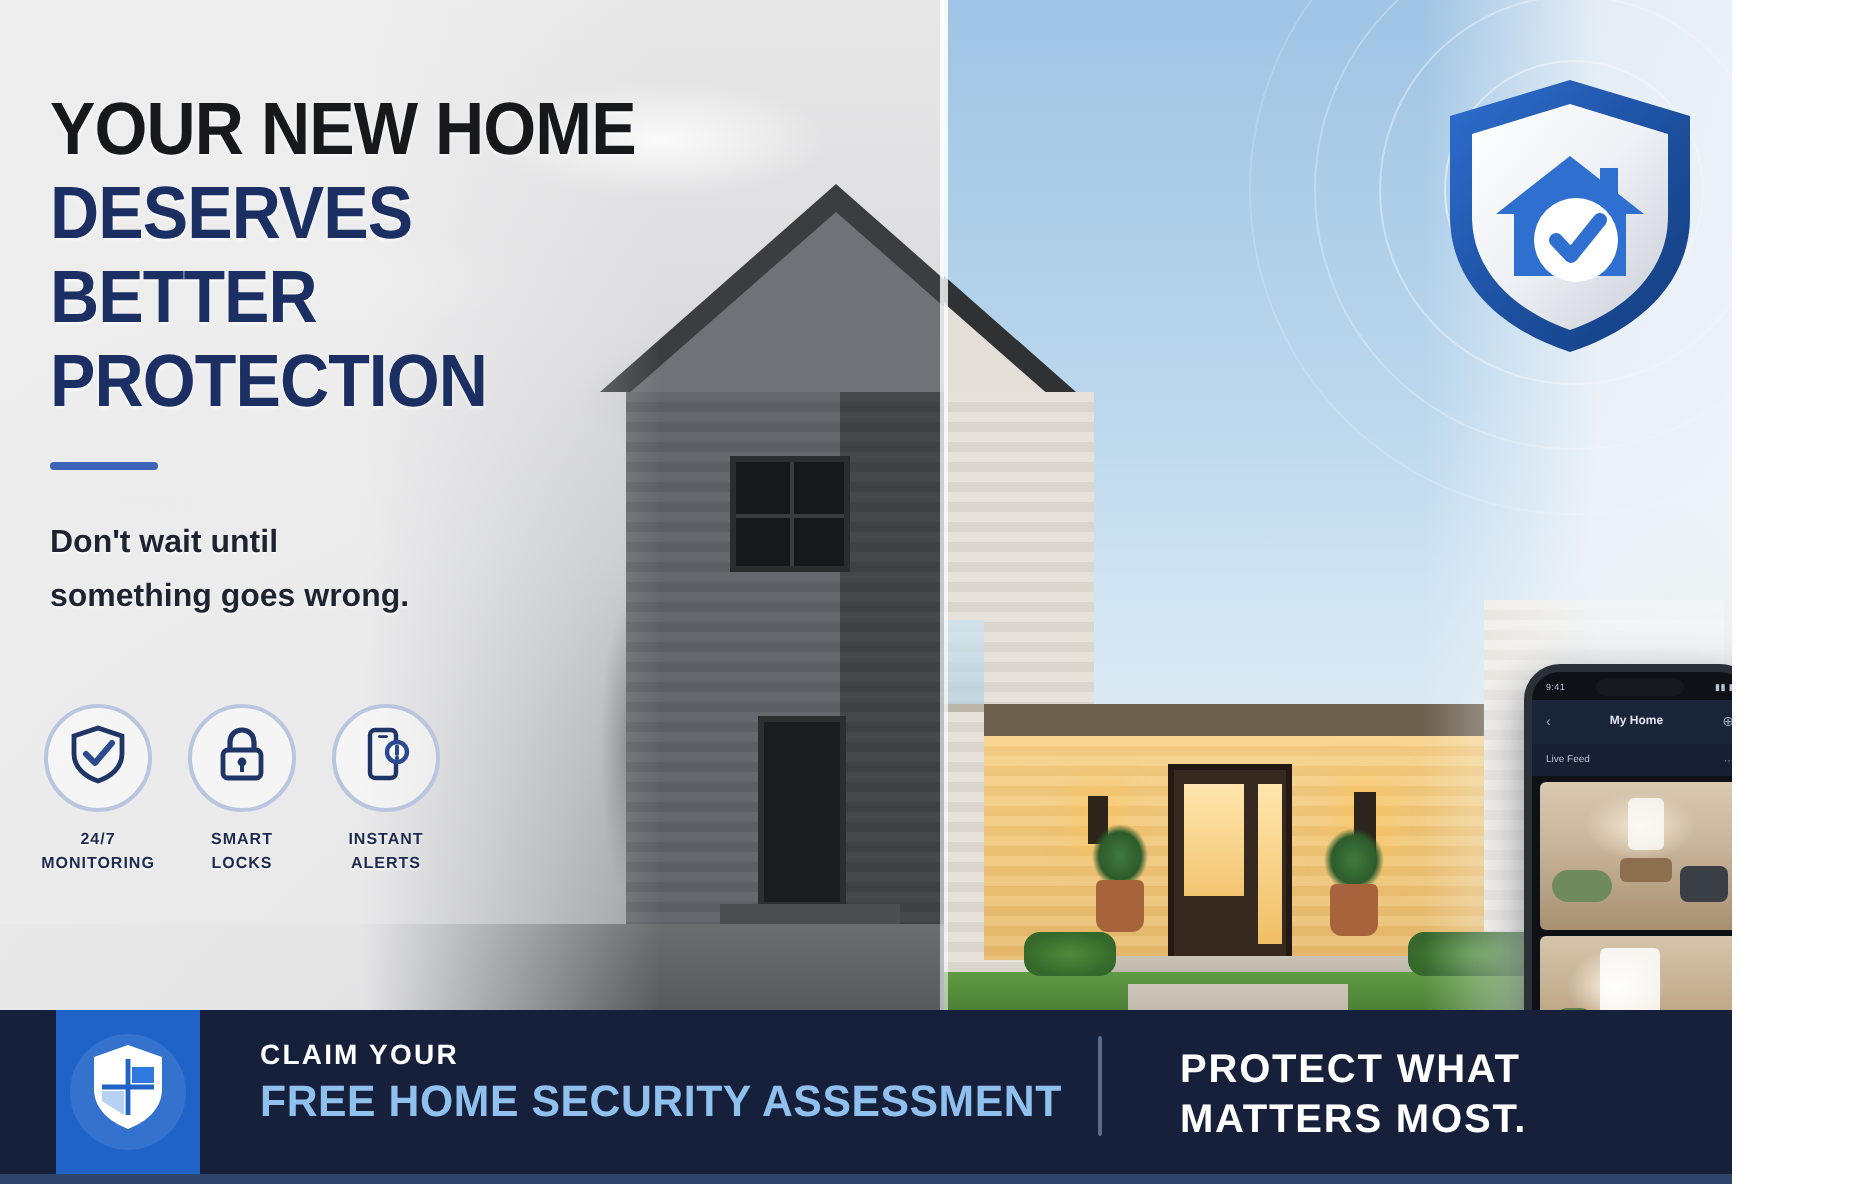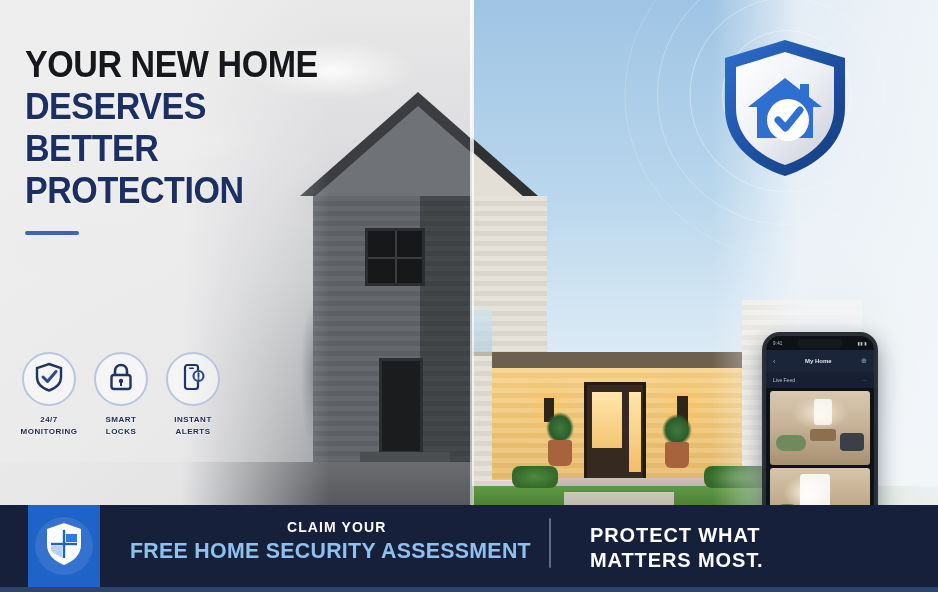--- a/index.html
+++ b/index.html
@@ -2,21 +2,21 @@
 <html><head>
 <meta charset="utf-8">
 <style>
   * { margin:0; padding:0; box-sizing:border-box; }
   html, body {
     width:938px; height:592px;
     font-family:"Liberation Sans", sans-serif;
     background:#ffffff; overflow:hidden;
   }
   #ad {
-    position:relative; width:938px; height:592px; overflow:hidden;
+    position:relative; width:866px; height:592px; overflow:hidden;
     background:#e9e9ea;
   }
 
   
   .photo { position:absolute; inset:0; }
 
   
   .half-gray {
     position:absolute; left:0; top:0; width:472px; height:505px;
     background:
@@ -347,21 +347,21 @@
   }
   .footer-badge-block {
     position:absolute; left:28px; top:505px; width:72px; height:82px;
     background:#1f62c8;
   }
   .footer-badge-glow {
     position:absolute; left:50%; top:50%; transform:translate(-50%,-50%);
     width:58px; height:58px; border-radius:50%;
     background:rgba(255,255,255,.10);
   }
-  .footer-cta { position:absolute; left:130px; top:518px;text-align:center; }
+  .footer-cta { position:absolute; left:130px; top:518px; }
   .cta-small {
     font-size:14px; font-weight:bold; color:#ffffff;
     letter-spacing:1.1px; line-height:19px;
   }
   .cta-big {
     font-size:22px; font-weight:bold; color:#8fc0ee;
     letter-spacing:.3px; line-height:28px;
     transform:scaleX(.97); transform-origin:left center;
   }
   .footer-divider {
@@ -434,20 +434,24 @@
   </div>
 
   <div class="headline">
     <div class="hl hl-1">YOUR NEW HOME</div>
     <div class="hl hl-2">DESERVES BETTER</div>
     <div class="hl hl-3">PROTECTION</div>
   </div>
 
   <div class="rule"></div>
 
+  <div class="subcopy">
+    <div>Don't wait until</div>
+    <div>something goes wrong.</div>
+  </div>
 
   <div class="features">
 
     <div class="feature">
       <div class="f-circle">
         <span>
           <svg width="28" height="30" viewBox="0 0 28 30">
             <path d="M14 2 L26 6 V15 C26 22 20 26.5 14 28.5 C8 26.5 2 22 2 15 V6 Z" fill="none" stroke="#1f3566" stroke-width="2.4"></path>
             <path d="M8 15 L12.5 19.5 L21 9.5" fill="none" stroke="#2b4a8f" stroke-width="3" stroke-linecap="round" stroke-linejoin="round"></path>
           </svg>

